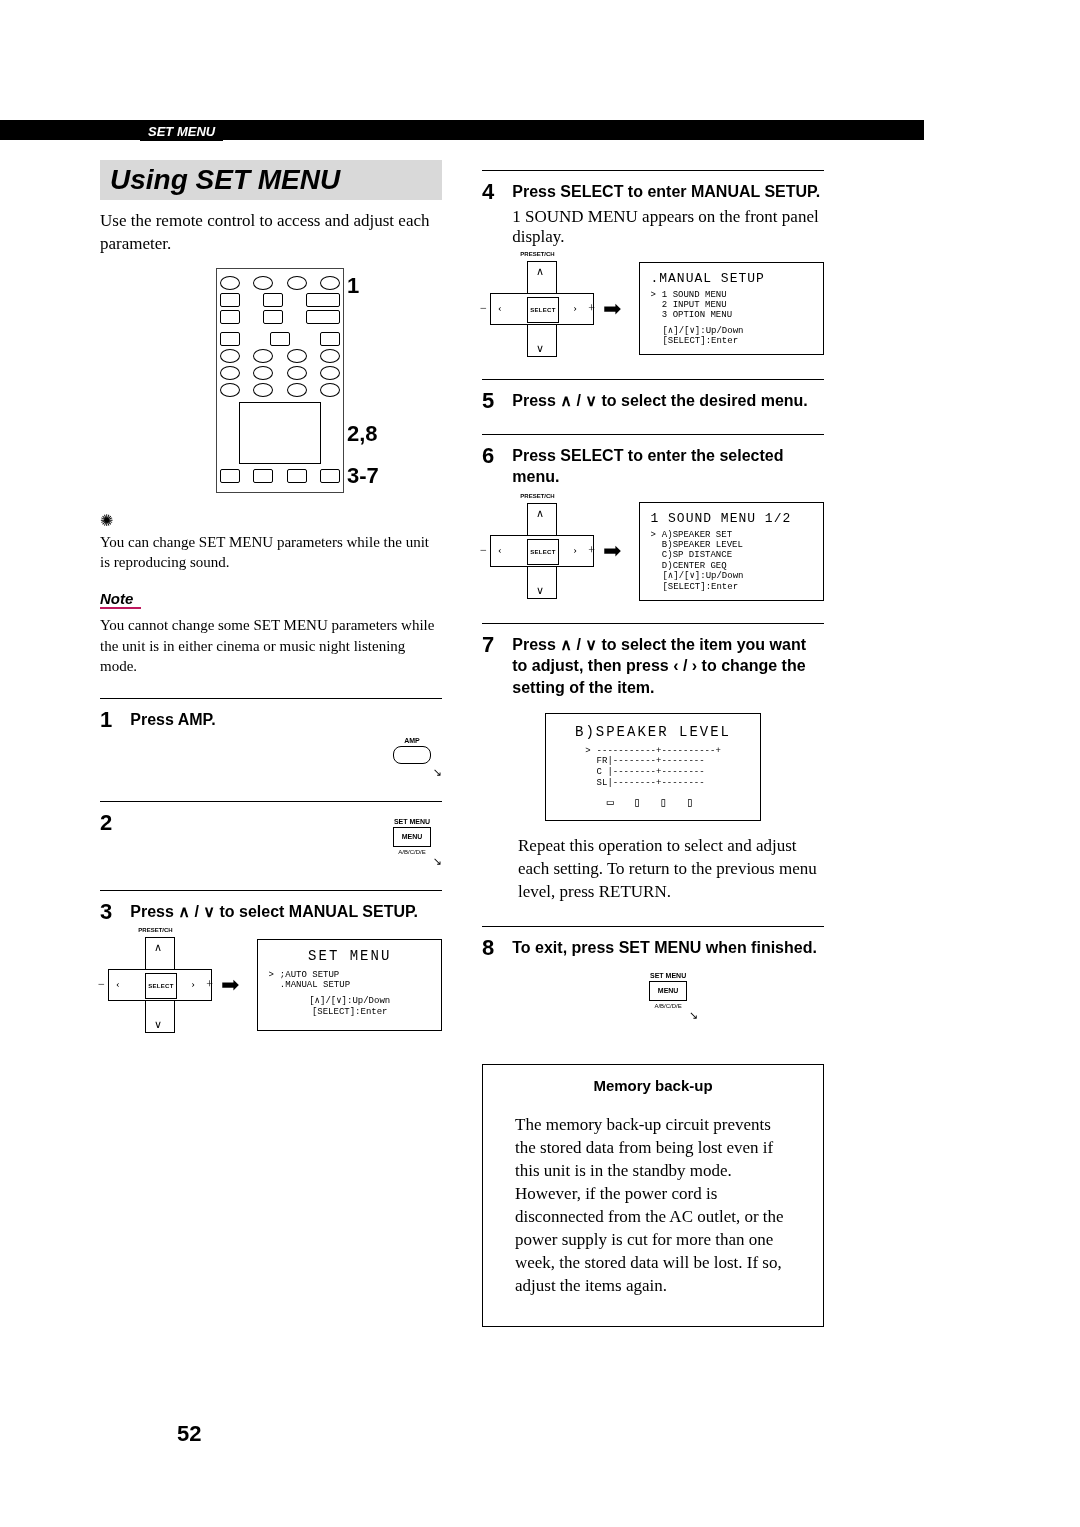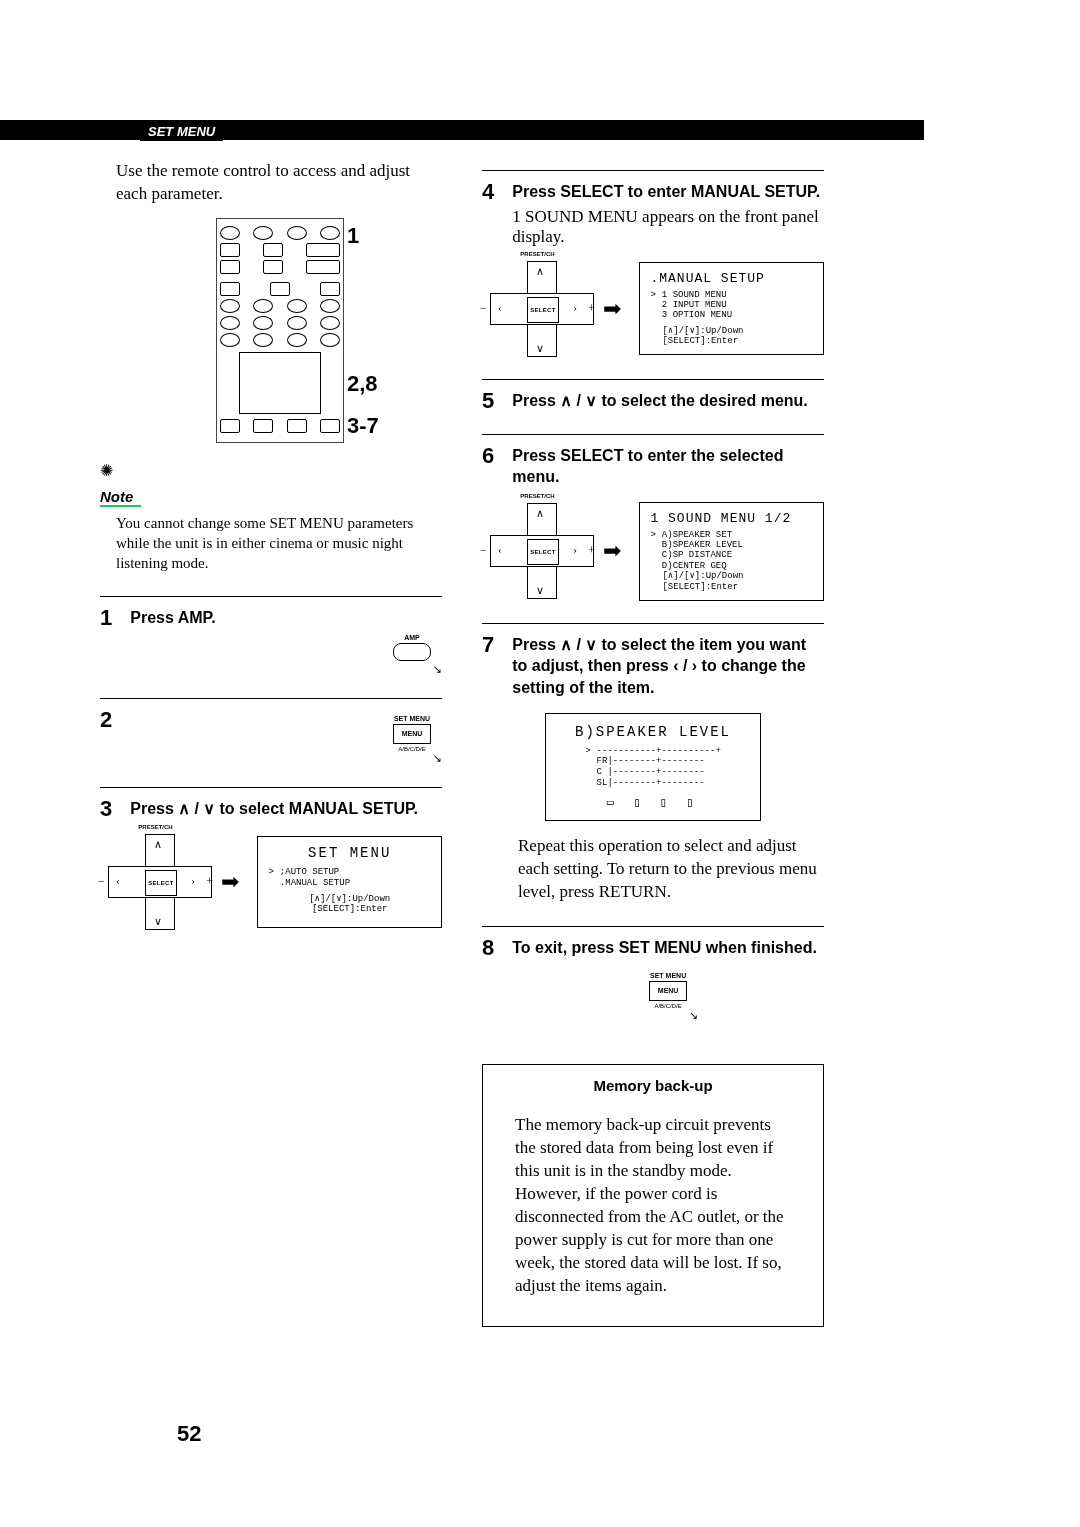--- a/index.html
+++ b/index.html
@@ -49,32 +49,32 @@
     font-family: Arial, Helvetica, sans-serif;
     font-style: italic;
     font-weight: bold;
     font-size: 28px;
     padding: 4px 10px;
     margin: 0 0 10px 0;
   }
   .para {
     font-size: 17px;
     line-height: 1.35;
-    margin: 0 0 12px 16px;
+    margin: 0 0 12px 0;
   }
   .para.small {
     font-size: 15px;
     line-height: 1.35;
   }
   .note-label {
     font-family: Arial, Helvetica, sans-serif;
     font-style: italic;
     font-weight: bold;
     font-size: 15px;
-    border-bottom: 2px solid #22c55e;
+    border-bottom: 2px solid #be185d;
     display: inline-block;
     padding-right: 8px;
     margin: 6px 0 6px 0;
   }
   .step {
     border-top: 1px solid #000;
     padding-top: 10px;
     margin-top: 22px;
   }
   .step-row {
@@ -315,20 +315,21 @@
 <body>
 
 <div class="page">
   <div class="top-band"></div>
   <div class="tab">SET MENU</div>
 
   <div class="cols">
 
     <div class="col">
 
+      <div class="headline">Using SET MENU</div>
 
       <p class="para">Use the remote control to access and adjust each parameter.</p>
 
       <div style="position:relative; width:200px; margin: 0 auto 14px 80px;">
         <div class="remote">
           <div class="r-row">
               <span class="r-btn"></span>
               <span class="r-btn"></span>
               <span class="r-btn"></span>
               <span class="r-btn"></span>
@@ -373,20 +374,21 @@
               <span class="r-btn r-sq"></span>
               <span class="r-btn r-sq"></span>
             </div>
           <span class="callout" style="top:4px;">1</span>
           <span class="callout" style="top:152px;">2,8</span>
           <span class="callout" style="top:194px;">3-7</span>
         </div>
       </div>
 
       <div class="tip-icon">✺</div>
+      <p class="para small">You can change SET MENU parameters while the unit is reproducing sound.</p>
 
       <div class="note-label">Note</div>
       <p class="para small">You cannot change some SET MENU parameters while the unit is in either cinema or music night listening mode.</p>
 
       
       <div class="step">
         <div class="step-row">
           <div class="step-num">1</div>
           <div class="step-body">
             <div class="step-head">Press AMP.</div>

